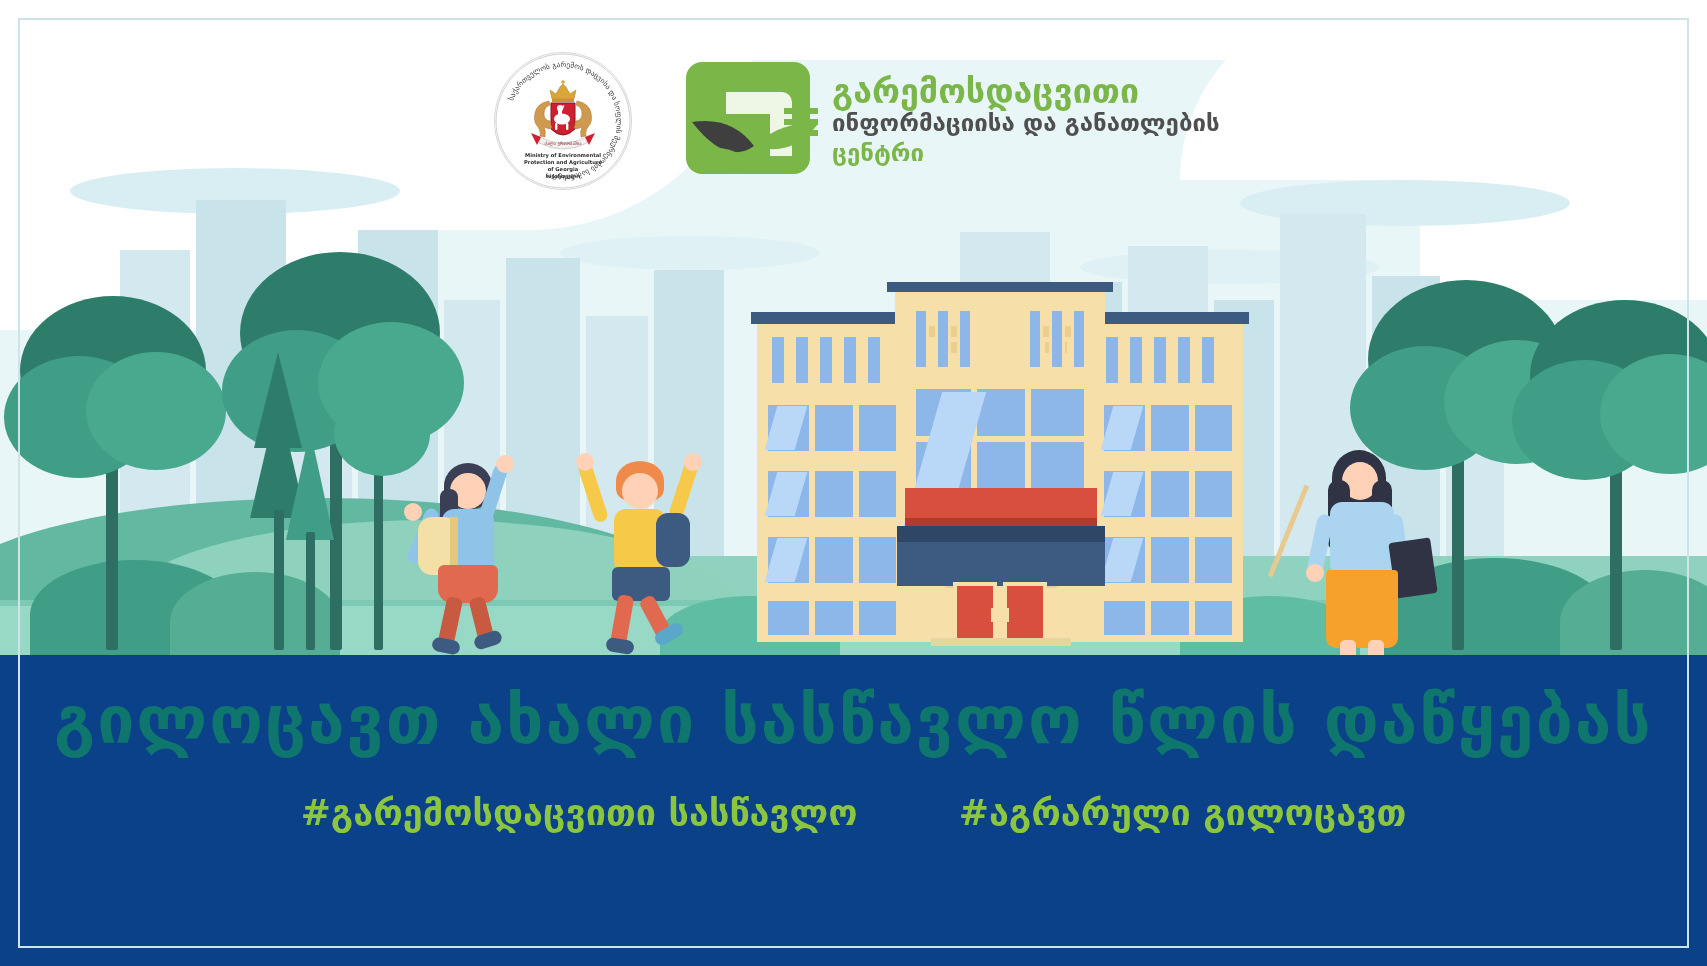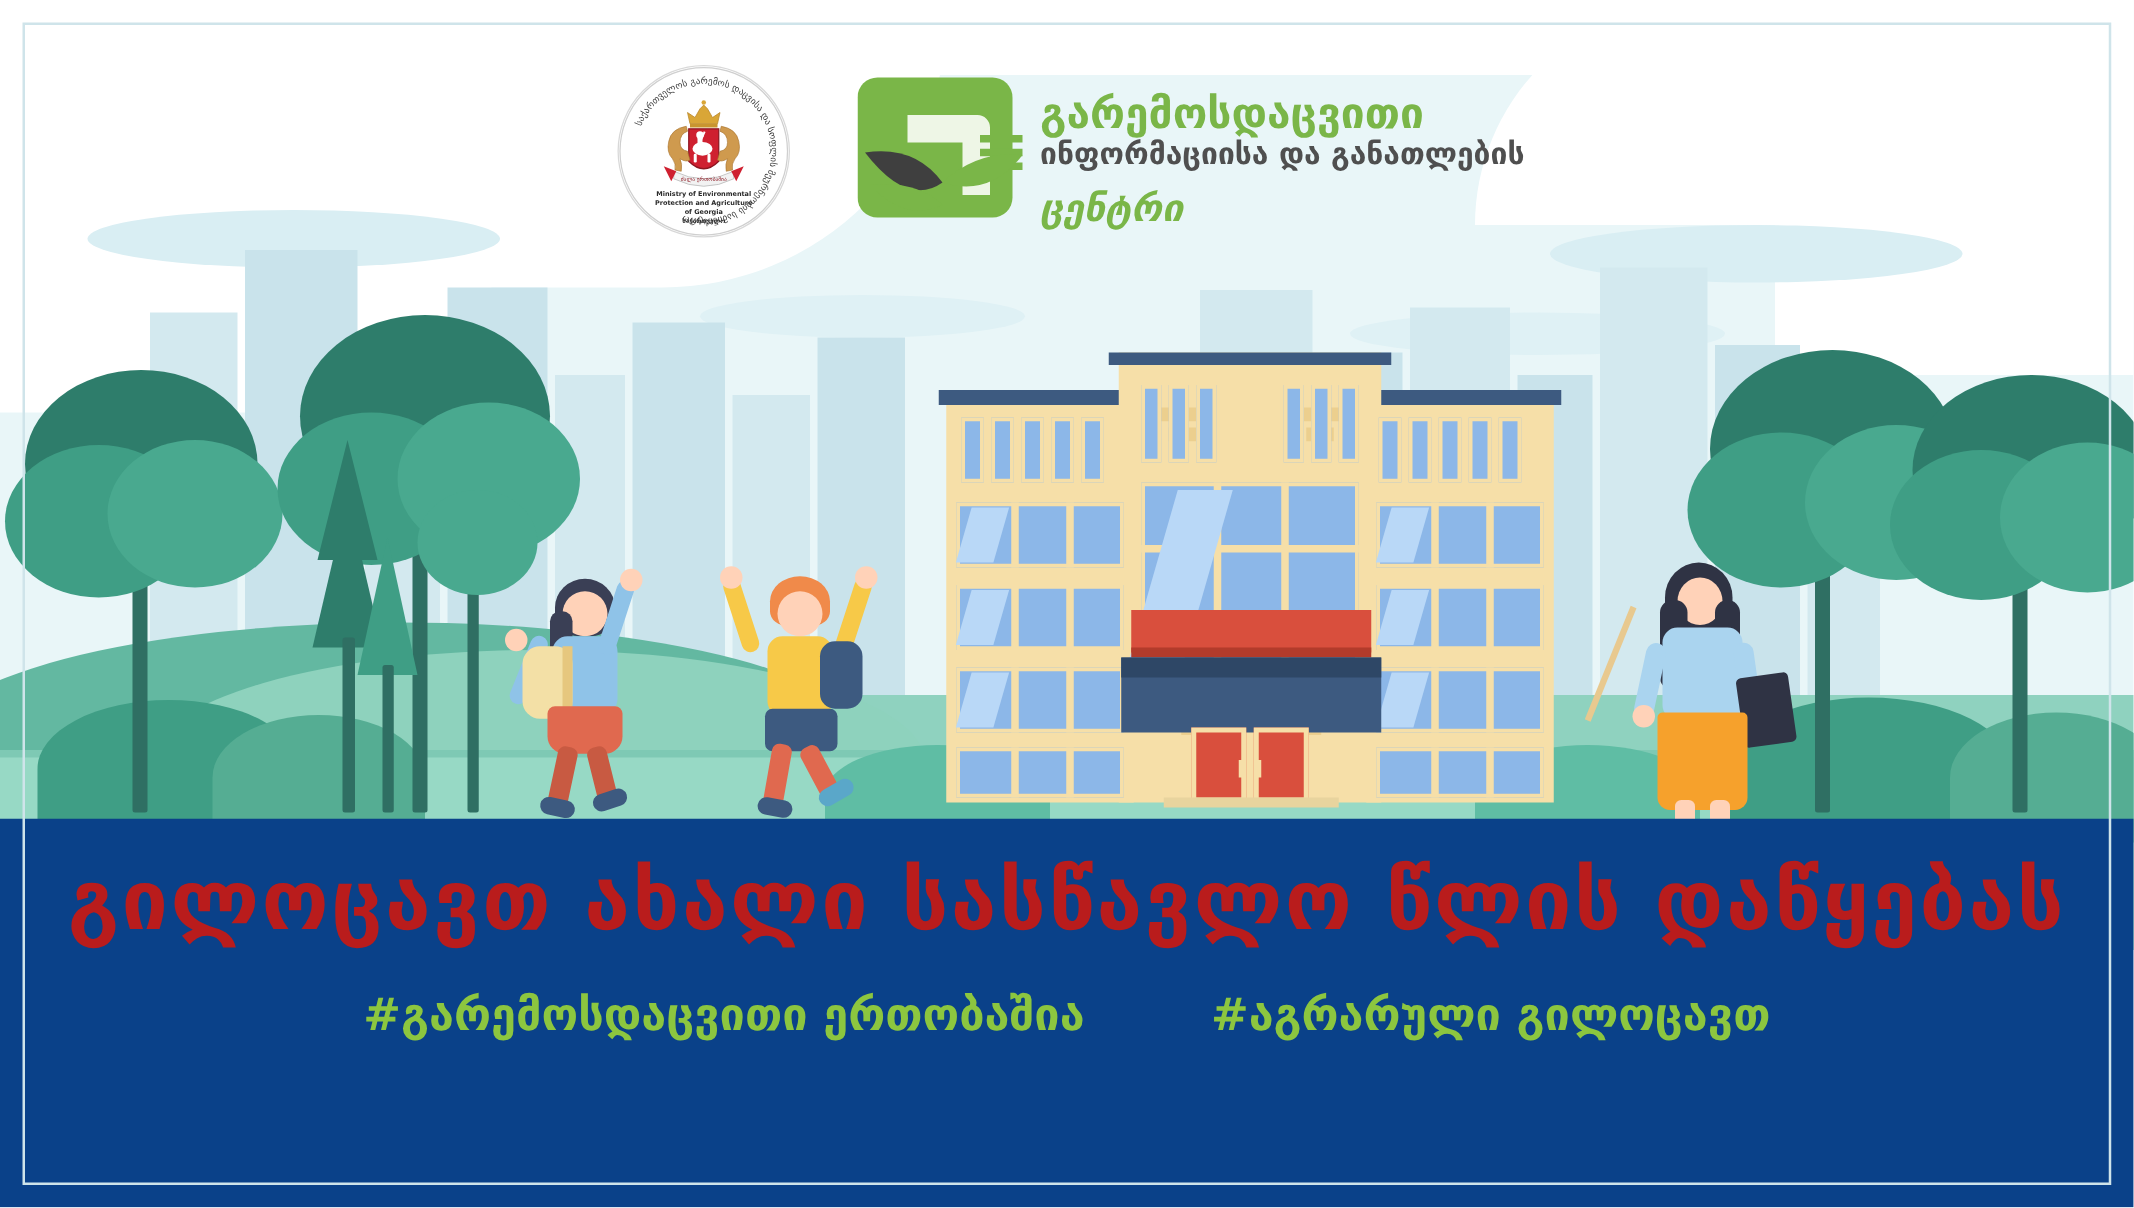--- a/index.html
+++ b/index.html
@@ -32,37 +32,37 @@
   .school{position:absolute;left:735px;top:282px;width:530px;height:360px;}
   .wall{position:absolute;background:#f6dfa8;}
   .wall-d{position:absolute;background:#eccf8e;}
   .win{position:absolute;background:#8cb7e8;border:3px solid #f6dfa8;box-sizing:border-box;}
   .roofline{position:absolute;background:#3d5a80;}
   .awning{position:absolute;background:#d94f3d;}
   .awning-d{position:absolute;background:#b23b2b;}
 
   
   .banner{position:absolute;left:0;top:655px;width:1707px;height:311px;background:#0a4189;}
-  .title{position:absolute;left:0;top:686px;width:1707px;text-align:center;color:#b91c1c;
+  .title{position:absolute;left:0;top:686px;width:1707px;text-align:center;color:#0f766e;
     font-size:66px;font-weight:700;letter-spacing:2px;line-height:1.05;white-space:nowrap;}
   .tags{position:absolute;left:0;top:792px;width:1707px;text-align:center;color:#8cc63f;
     font-size:36px;font-weight:700;white-space:nowrap;}
   .tags span{display:inline-block;}
   .tag-gap{width:76px;}
 
   
   .emblem{position:absolute;left:494px;top:52px;width:136px;height:136px;border-radius:50%;
     background:#ffffff;border:1px solid #d8d8d8;overflow:hidden;}
   .emb-ring-text{position:absolute;left:0;top:0;width:136px;height:136px;}
   .logo{position:absolute;left:686px;top:56px;width:430px;height:128px;}
   .logo-mark{position:absolute;left:0;top:0;width:140px;height:124px;}
   .logo-text{position:absolute;left:146px;top:18px;width:290px;}
   .lt1{color:#7ab648;font-size:34px;font-weight:700;line-height:1.0;letter-spacing:0px;white-space:nowrap;}
   .lt2{color:#4f4f4f;font-size:24px;font-weight:700;line-height:1.15;white-space:nowrap;margin-top:2px;}
-  .lt3{color:#7ab648;font-size:30px;font-weight:700;line-height:1.0;white-space:nowrap;margin-top:15px;font-style:italic;}
+  .lt3{color:#7ab648;font-size:24px;font-weight:700;line-height:1.0;white-space:nowrap;margin-top:3px;}
 
   
   .kid{position:absolute;}
   .sk{position:absolute;}
 </style>
 </head>
 <body>
 
 <div id="stage">
 
@@ -349,19 +349,19 @@
     <div class="logo-text">
       <div class="lt1">გარემოსდაცვითი</div>
       <div class="lt2">ინფორმაციისა და განათლების</div>
       <div class="lt3">ცენტრი</div>
     </div>
   </div>
 
   <div class="banner"></div>
   <div class="title">გილოცავთ ახალი სასწავლო წლის დაწყებას</div>
   <div class="tags">
-    <span>#გარემოსდაცვითი ერთობაშია</span>
+    <span>#გარემოსდაცვითი სასწავლო</span>
     <span class="tag-gap"></span>
     <span>#აგრარული გილოცავთ</span>
   </div>
 
   <div class="frame"></div>
 </div>
 
 </body></html>

